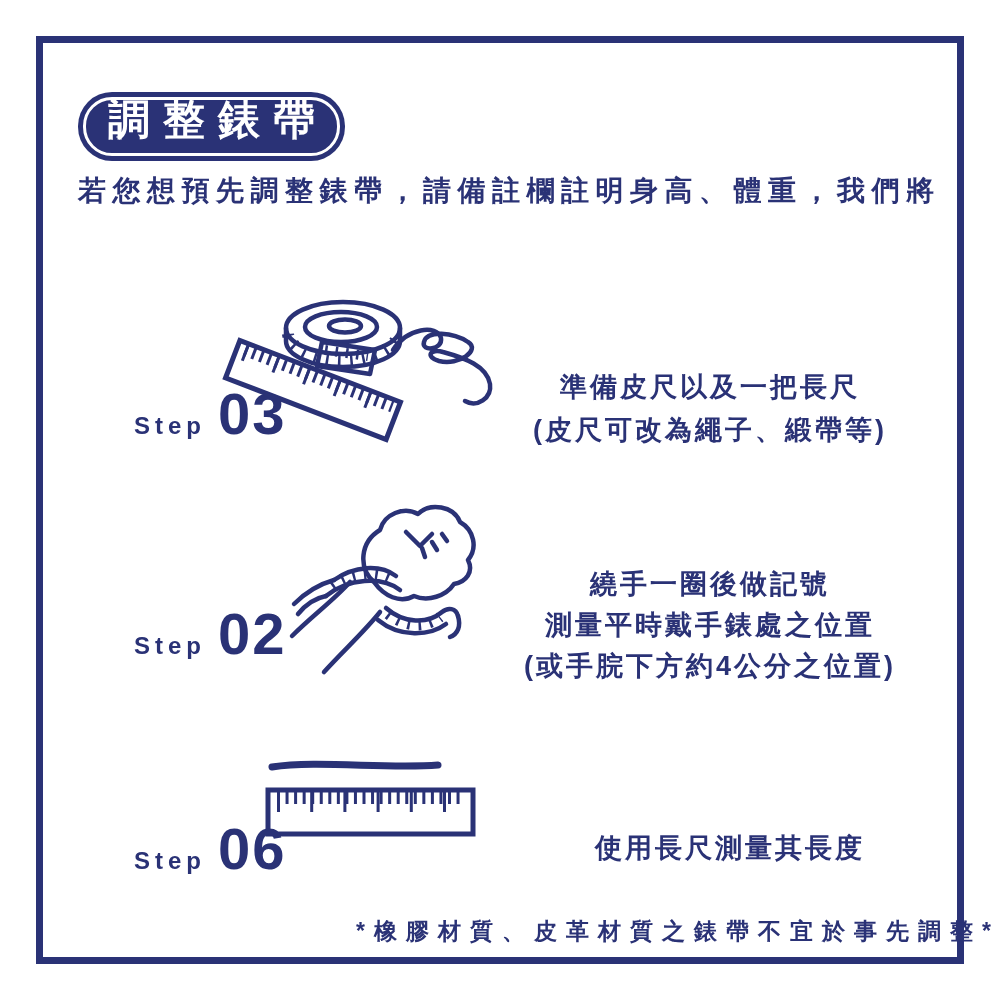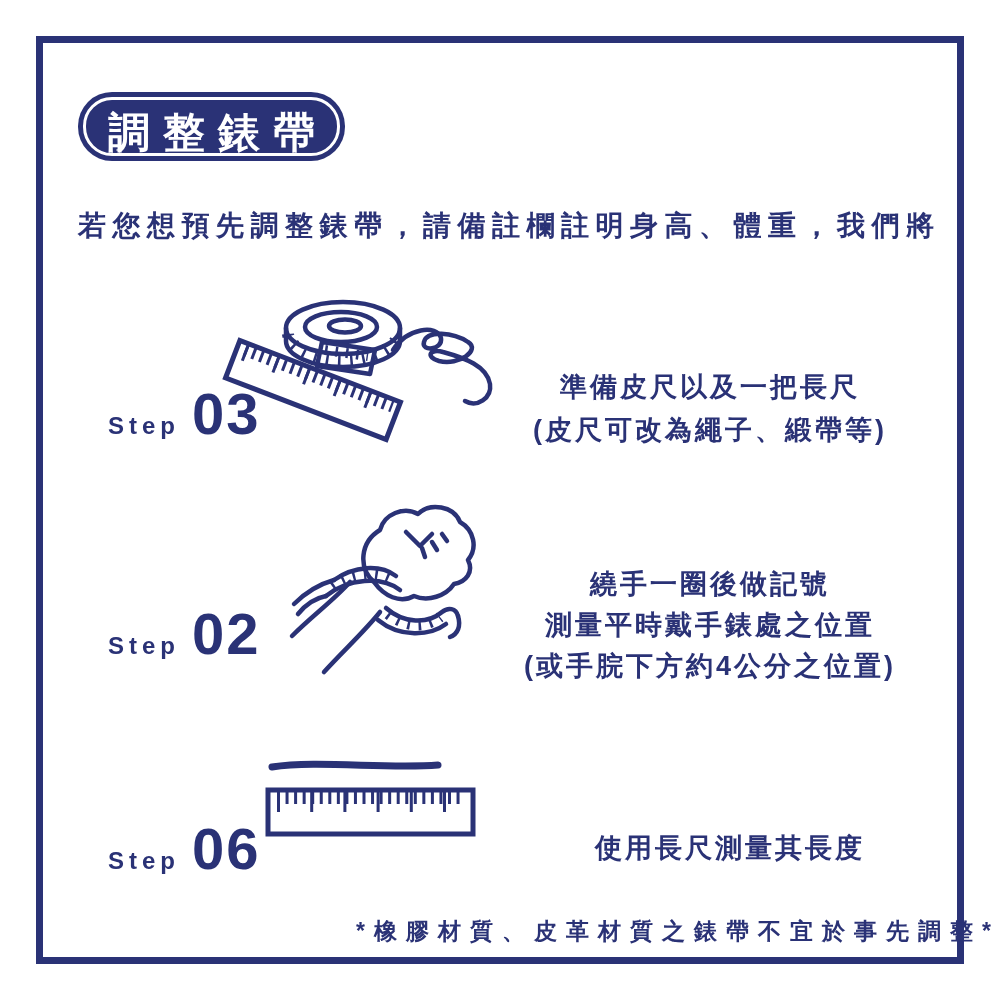--- a/index.html
+++ b/index.html
@@ -19,50 +19,49 @@
     position:absolute;
     left:36px;top:36px;right:36px;bottom:36px;
     border:7px solid var(--navy);
   }
   
   .badge{
     position:absolute;left:78px;top:92px;
     width:267px;height:69px;
     background:var(--navy);
     border-radius:34px;
-    display:flex;align-items:flex-end;justify-content:center;
+    display:flex;align-items:flex-start;justify-content:center;
   }
   .badge::before{
     content:"";
     position:absolute;left:5px;top:5px;right:5px;bottom:5px;
     border:3px solid var(--white);
     border-radius:29px;
   }
   .badge span{
     position:relative;
     color:var(--white);
     font-size:42px;font-weight:800;
     letter-spacing:13px;text-indent:13px;
     white-space:nowrap;
   }
   
   .intro{
     position:absolute;left:78px;top:172px;width:870px;
     font-size:28px;font-weight:700;
     letter-spacing:6.5px;line-height:38px;
     white-space:nowrap;
-    margin-top:35px;
   }
   
   .steplabel{
     position:absolute;left:108px;
     display:flex;align-items:baseline;gap:12px;
     white-space:nowrap;
   }
-  .steplabel .word{font-size:24px;font-weight:600;letter-spacing:5px;}
+  .steplabel .word{font-size:24px;font-weight:600;letter-spacing:5px;margin-left:26px;}
   .steplabel .num{font-size:58px;font-weight:800;line-height:1;letter-spacing:2px;}
   .lbl1{top:385px;} .lbl2{top:605px;} .lbl3{top:820px;}
   
   .steptext{
     position:absolute;
     text-align:center;
     font-weight:700;
     font-size:27px;
     letter-spacing:3px;
     white-space:nowrap;

